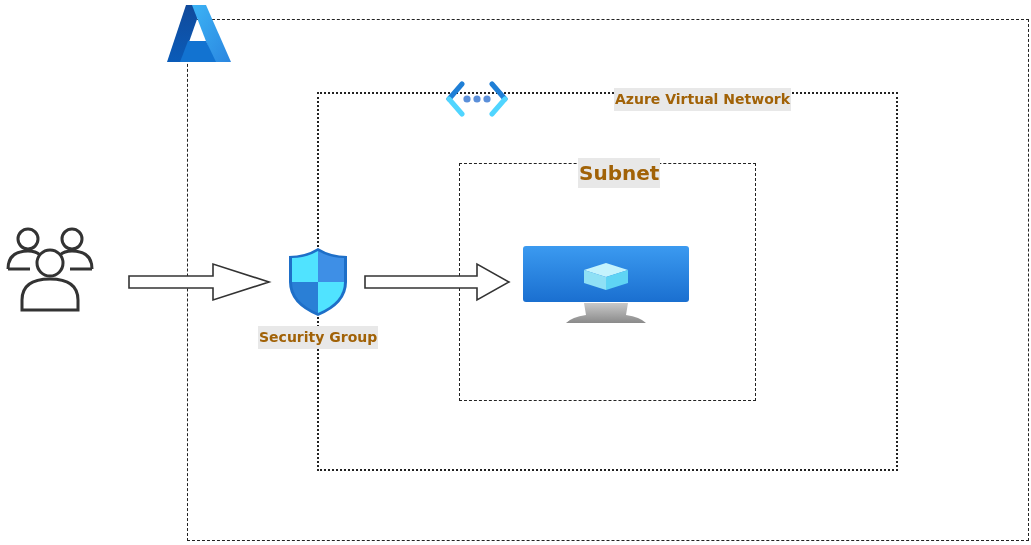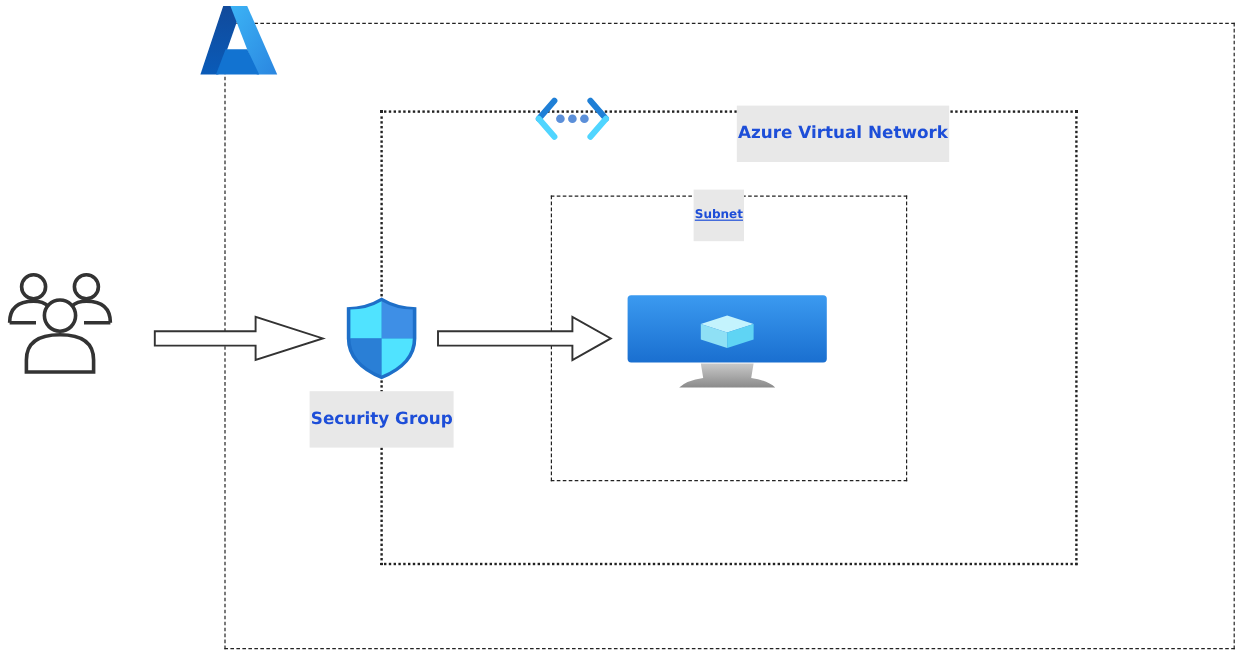--- a/index.html
+++ b/index.html
@@ -1,23 +1,23 @@
 <!DOCTYPE html>
 <html><head>
 <meta charset="utf-8">
 <style>
   html, body { margin: 0; padding: 0; background: #ffffff; }
   body { width: 1031px; height: 545px; position: relative; overflow: hidden; font-family: "DejaVu Sans", "Liberation Sans", sans-serif; }
   .abs { position: absolute; }
   .box-outer { left: 187px; top: 19px; width: 842px; height: 522px; border: 1.5px dashed #222; box-sizing: border-box; }
   .box-vnet { left: 317px; top: 92px; width: 581px; height: 379px; border: 2.5px dotted #222; box-sizing: border-box; }
   .box-subnet { left: 459px; top: 163px; width: 297px; height: 238px; border: 1.3px dashed #222; box-sizing: border-box; }
-  .label { background: #e8e8e8; color: #1d4ed8; font-weight: bold; white-space: nowrap; line-height: 1.1; padding: 16px 1px; }
+  .label { background: #e8e8e8; color: #a16207; font-weight: bold; white-space: nowrap; line-height: 1.1; padding: 4px 1px; }
   .lbl-vnet { left: 614px; top: 88px; font-size: 14px; }
-  .lbl-subnet { left: 578px; top: 158px; font-size: 10px; text-decoration: underline; }
+  .lbl-subnet { left: 578px; top: 158px; font-size: 20px; }
   .lbl-sg { left: 258px; top: 326px; font-size: 14px; text-align: center; }
 </style>
 </head>
 <body>
 
 <div class="abs box-outer"></div>
 <div class="abs box-vnet"></div>
 <div class="abs box-subnet"></div>
 
 <svg class="abs" style="left:166px;top:3px" width="66" height="60" viewBox="0 0 66 60">

